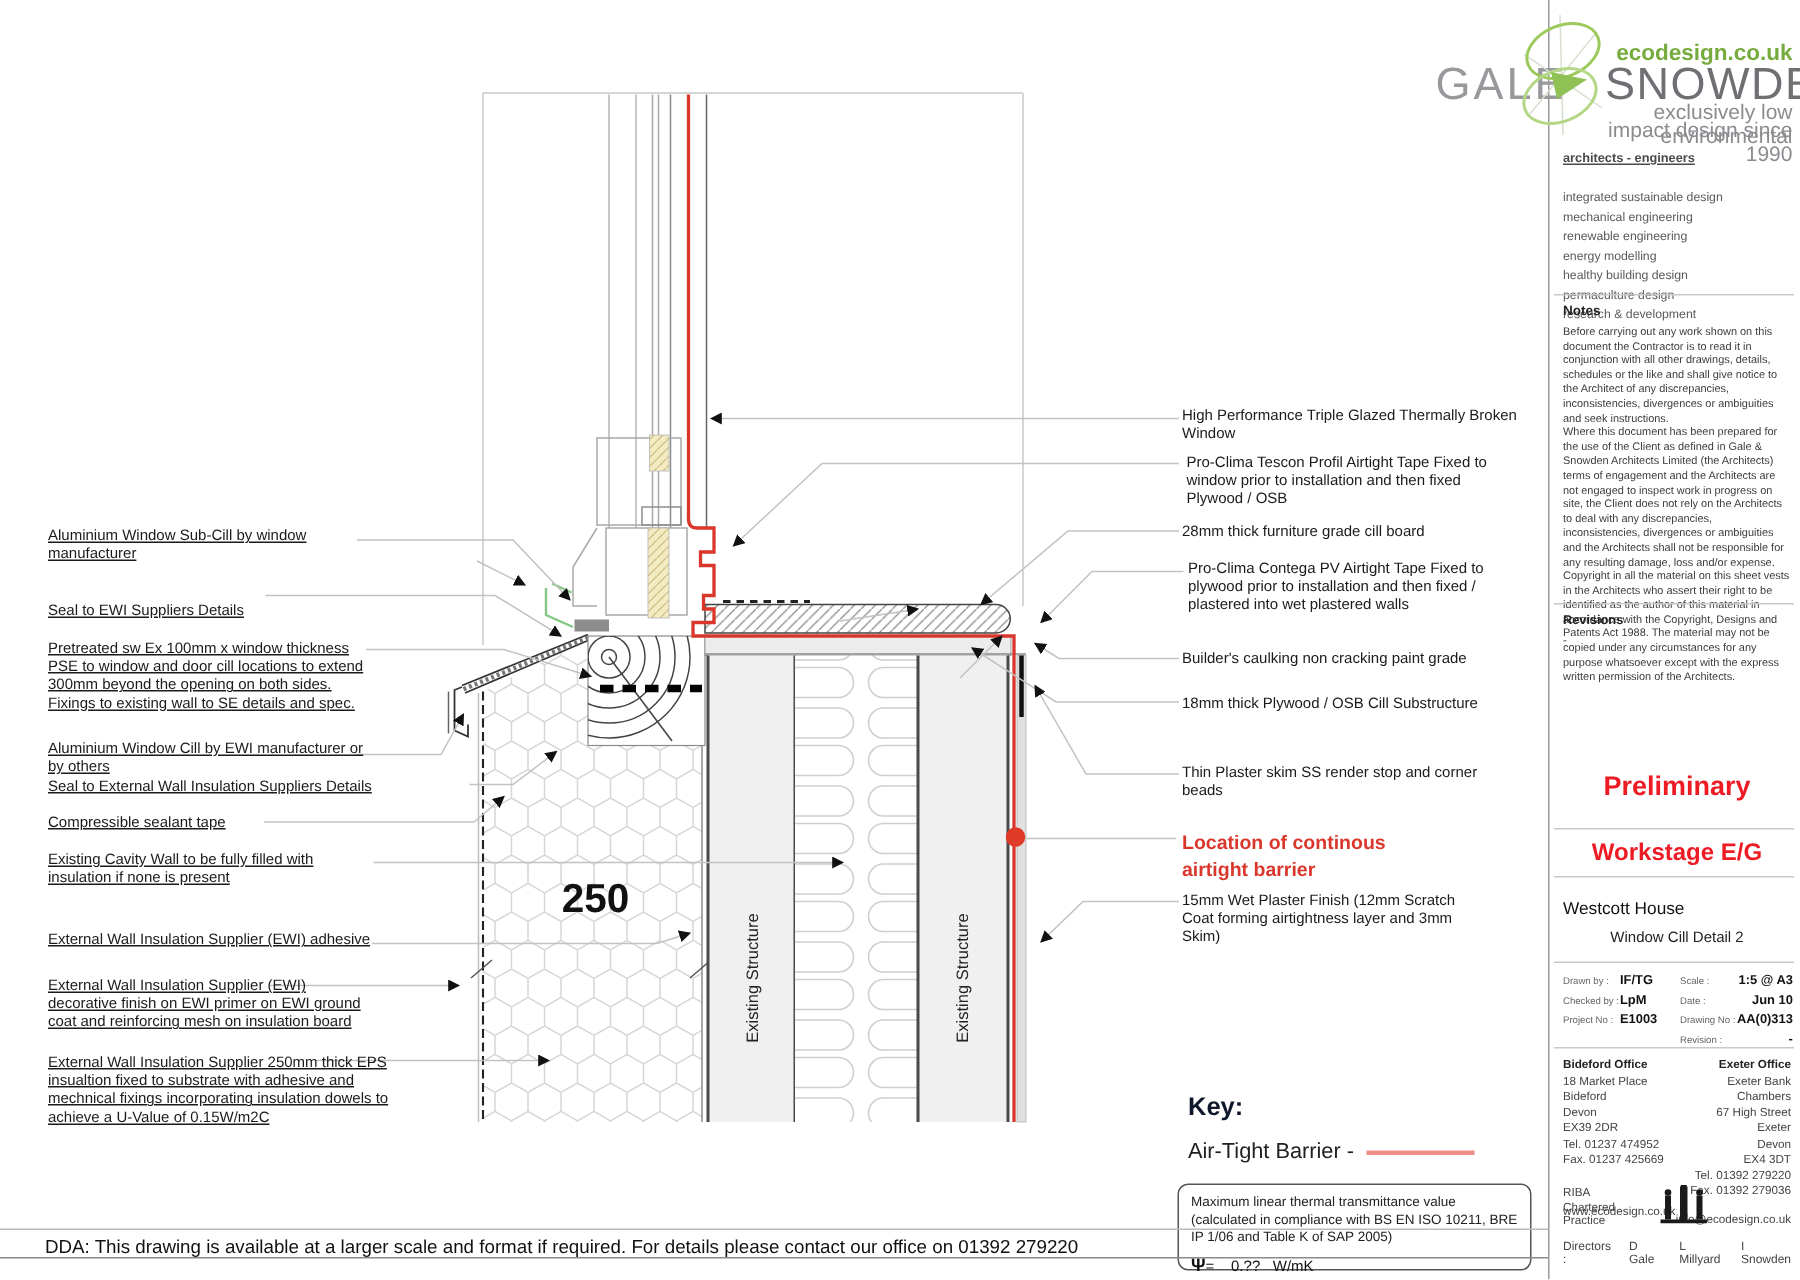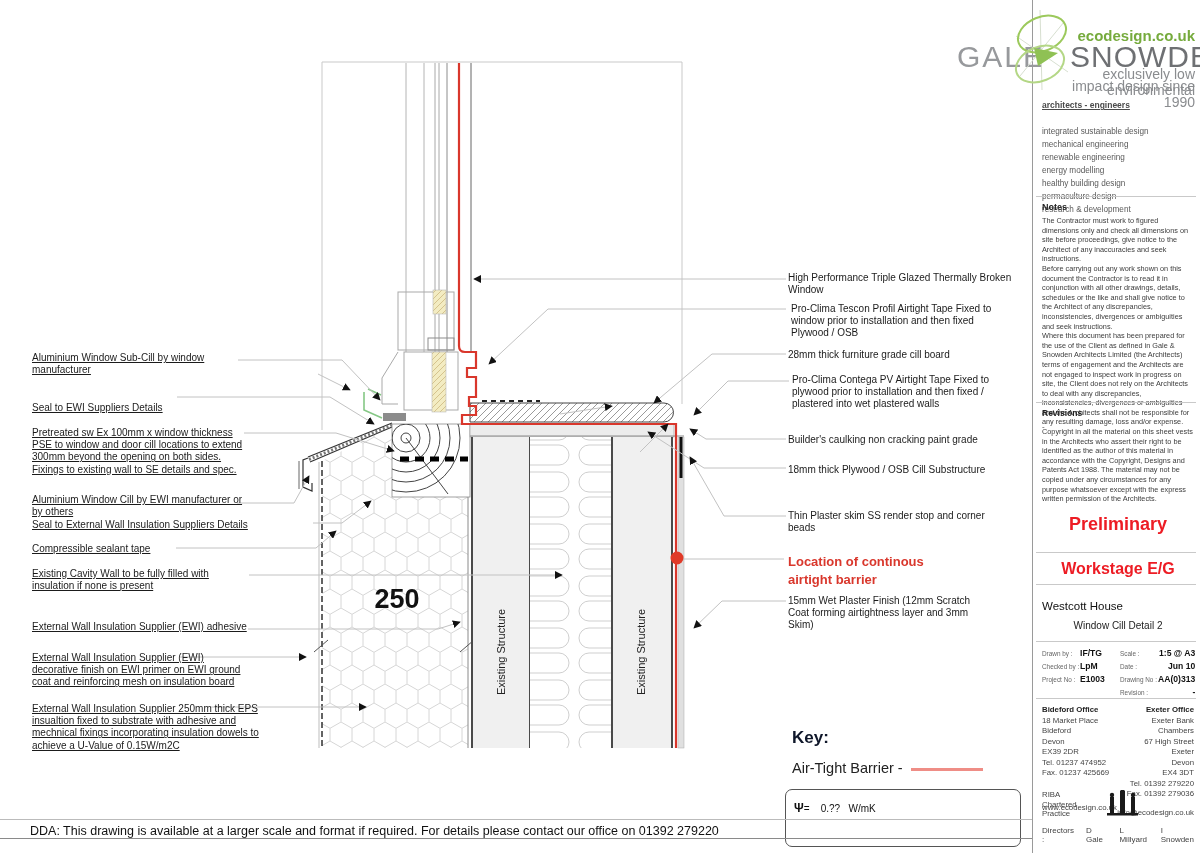--- a/index.html
+++ b/index.html
@@ -197,20 +197,21 @@
 <div class="lblr" style="left:788px;top:464px">18mm thick Plywood / OSB Cill Substructure</div>
 <div class="lblr" style="left:788px;top:510px;width:205px">Thin Plaster skim SS render stop and corner beads</div>
 <div class="lblr red-label" style="left:788px;top:553px">Location of continous airtight barrier</div>
 <div class="lblr" style="left:788px;top:595px;width:190px">15mm Wet Plaster Finish (12mm Scratch Coat forming airtightness layer and 3mm Skim)</div>
 
 <div class="key-title">Key:</div>
 <div class="key-line">
   <span>Air-Tight Barrier -</span><span class="key-swatch"></span>
 </div>
 <div class="psi-box">
+  <div class="psi-note">Maximum linear thermal transmittance value (calculated in compliance with BS EN ISO 10211, BRE IP 1/06 and  Table K of SAP 2005)</div>
   <div class="psi-row">
     <span class="psi-sym">Ψ</span><span>=</span>&nbsp;&nbsp;&nbsp;&nbsp;<span>0.??</span>&nbsp;&nbsp;&nbsp;<span>W/mK</span>
   </div>
 </div>
 
 <div class="strip-top"></div>
 <div class="dda">DDA: This drawing is available at a larger scale and format if required. For details please contact our office on 01392 279220</div>
 <div class="sheet-bottom"></div>
 
 <div class="sidebar"></div>
@@ -238,21 +239,20 @@
   <div class="svc">healthy building design</div>
   <div class="svc">permaculture design</div>
   <div class="svc">research &amp; development</div>
 </div>
 
 <div class="hr" style="top:196px"></div>
 
 <div class="sb-pad notes" style="top:202px">
   <div class="notes-title">Notes</div>
   <div style="height:4px"></div>
-  <p>The Contractor must work to figured dimensions only and check all dimensions on site before proceedings, give notice to the Architect of any inaccuracies and seek instructions.</p>
   <p>Before carrying out any work shown on this document the Contractor is to read it in conjunction with all other drawings, details, schedules or the like and shall give notice to the Architect of any discrepancies, inconsistencies, divergences or ambiguities and seek instructions.</p>
   <p>Where this document has been prepared for the use of the Client as defined in Gale &amp; Snowden Architects Limited (the Architects) terms of engagement and the Architects are not engaged to inspect work in progress on site, the Client does not rely on the Architects to deal with any discrepancies, inconsistencies, divergences or ambiguities and the Architects shall not be responsible for any resulting damage, loss and/or expense.</p>
   <p>Copyright in all the material on this sheet vests in the Architects who assert their right to be identified as the author of this material in accordance with the Copyright, Designs and Patents Act 1988. The material may not be copied under any circumstances for any purpose whatsoever except with the express written permission of the Architects.</p>
 </div>
 
 <div class="hr" style="top:402px"></div>
 
 <div class="sb-pad" style="top:408px">
   <div class="rev-title">Revisions</div>
   <div style="font-size:8px;color:#444;margin-top:4px">-</div>

